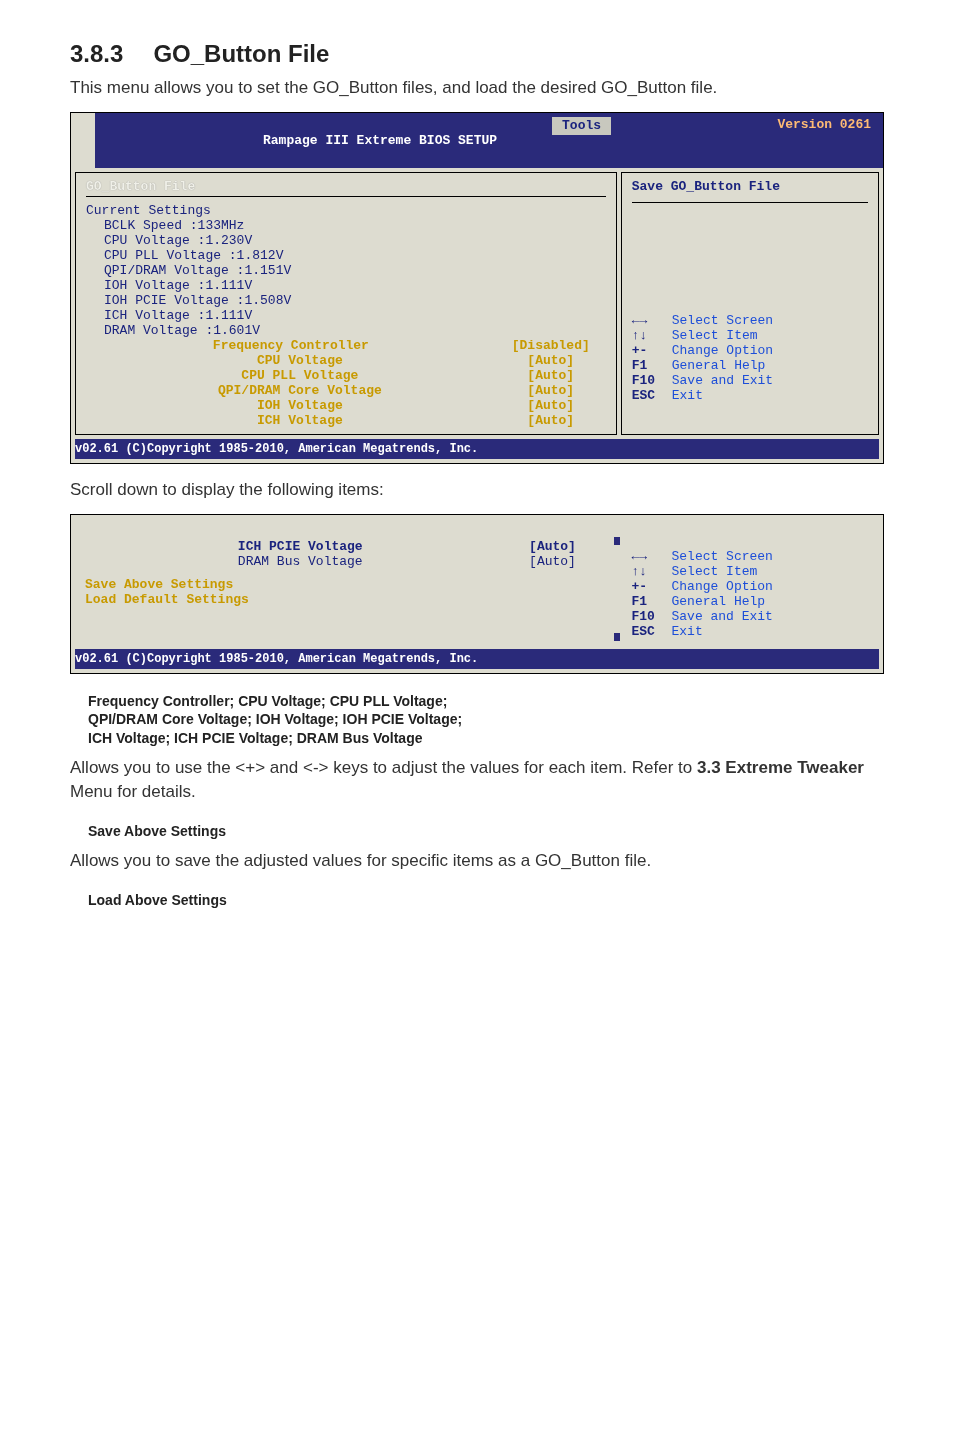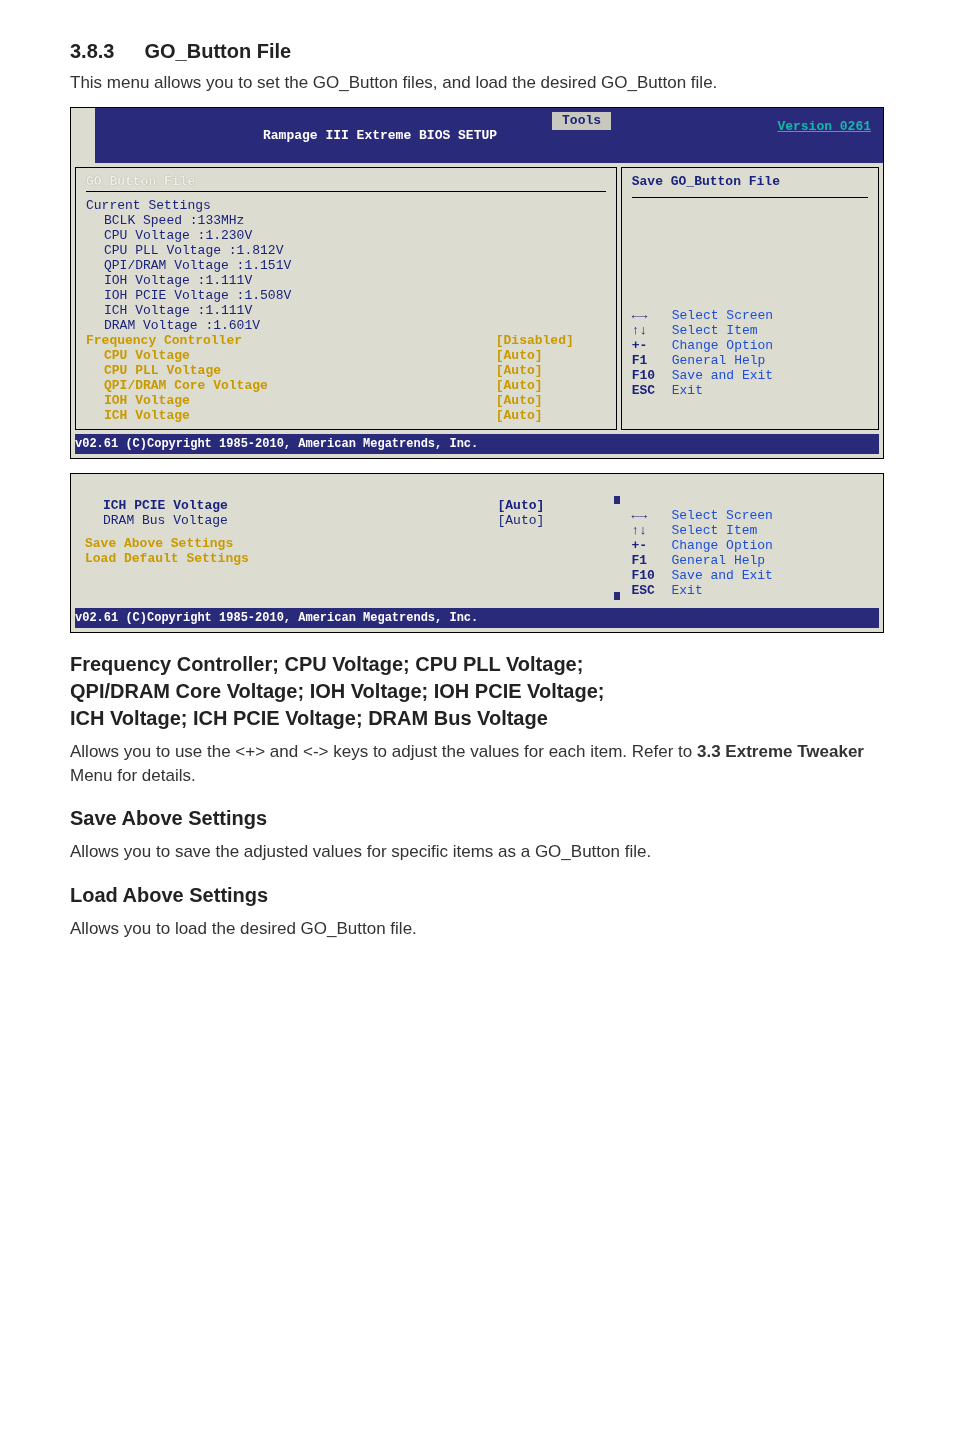--- a/index.html
+++ b/index.html
@@ -8,37 +8,37 @@
     padding: 0;
     font-family: Arial, Helvetica, sans-serif;
     background: #fff;
     color: #333;
     width: 954px;
   }
   .page {
     padding: 40px 70px 40px 70px;
   }
   h2.section-title {
-    font-size: 20px;
+    font-size: 24px;
     font-weight: bold;
     color: #222;
     margin: 0 0 8px 0;
   }
   h2.section-title .num { margin-right: 30px; }
   p.body {
     font-size: 17px;
     color: #333;
     margin: 8px 0 12px 0;
     line-height: 1.4;
   }
   h3.heading {
-    font-size: 20px;
+    font-size: 14px;
     font-weight: bold;
     color: #222;
-    margin: 18px 0 6px 0;
+    margin: 18px 0 6px 18px;
     line-height: 1.35;
   }
 
   
   .bios {
     border: 1px solid #000;
     background: #dddcd0;
     font-family: "Courier New", monospace;
     font-size: 13px;
     color: #1a237e;
@@ -52,23 +52,22 @@
     padding: 20px 8px;
     position: relative;
     margin-left: 24px;
   }
   .bios .topbar .title-left {
     color: #fff;
   }
   .bios .topbar .title-right {
     position: absolute;
     right: 12px;
-    top: 11px;
-    color: #14b8a6;
-    text-decoration: underline;
+    top: 4px;
+    color: #fdba74;
   }
   .bios .topbar .tools-tab {
     position: absolute;
     left: 58%;
     top: 4px;
     background: #c8c8be;
     color: #1a237e;
     padding: 0 10px;
     font-weight: bold;
     line-height: 18px;
@@ -95,21 +94,21 @@
     font-weight: bold;
     margin-bottom: 4px;
   }
   .bios .go-underline {
     border-bottom: 1.5px solid #000;
     margin-bottom: 6px;
     padding-bottom: 2px;
   }
   .bios .darkblue { color: #1a237e; }
   .bios .yellow { color: #c89a00; font-weight: bold; }
-  .bios .row { display: flex; }
+  .bios .row { display: flex; text-align: center; }
   .bios .row .lbl { flex: 1; white-space: pre; }
   .bios .row .val { width: 110px; }
   .bios .indent { padding-left: 18px; }
   .bios .nav-block { margin-top: 110px; }
   .bios .nav-block.short { margin-top: 10px; }
   .bios .nav-row { display: flex; }
   .bios .nav-row .k { width: 40px; font-weight: bold; color: #1a237e; }
   .bios .nav-row .d { font-weight: normal; color: #1d4ed8; }
   .bios .footer {
     background: #2a2a7a;
@@ -222,20 +221,21 @@
             <div class="nav-row">
               <span class="k">ESC</span>
               <span class="d">Exit</span>
             </div>
           </div>
       </div>
     </div>
     <div class="footer">v02.61 (C)Copyright 1985-2010, American Megatrends, Inc.</div>
   </div>
 
+  <p class="body">Scroll down to display the following items:</p>
 
   <div class="bios">
     <div class="inner" style="padding-top:18px;">
       <div class="panel bios2-left" style="border:none;">
         <div id="rows2">
             <div class="row darkblue indent" style="font-weight: bold;">
               <span class="lbl">ICH PCIE Voltage</span>
               <span class="val">[Auto]</span>
             </div>
             <div class="row darkblue indent" style="font-weight: normal;">
@@ -289,16 +289,15 @@
     <span>ICH Voltage; ICH PCIE Voltage; DRAM Bus Voltage</span>
   </h3>
   <p class="body">
     <span>Allows you to use the &lt;+&gt; and &lt;-&gt; keys to adjust the values for each item. Refer to </span><b>3.3 Extreme Tweaker</b><span> Menu for details.</span>
   </p>
 
   <h3 class="heading">Save Above Settings</h3>
   <p class="body">Allows you to save the adjusted values for specific items as a GO_Button file.</p>
 
   <h3 class="heading">Load Above Settings</h3>
-  <p class="body">Allows you to load the desired GO_Button file.</p>
 
 
 </div>
 
 </body></html>

